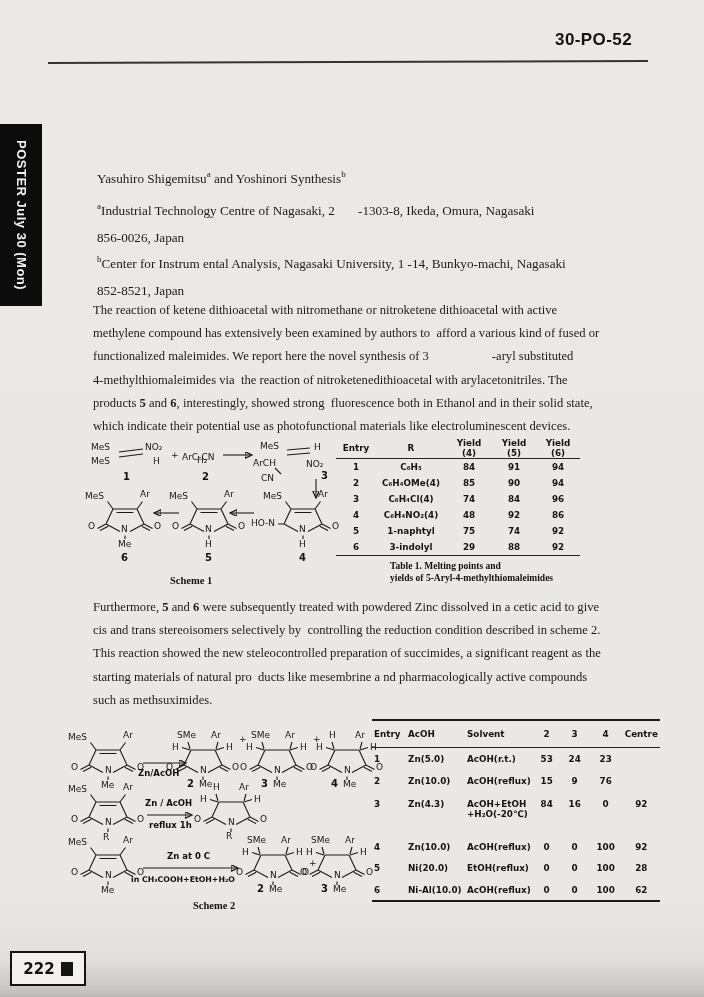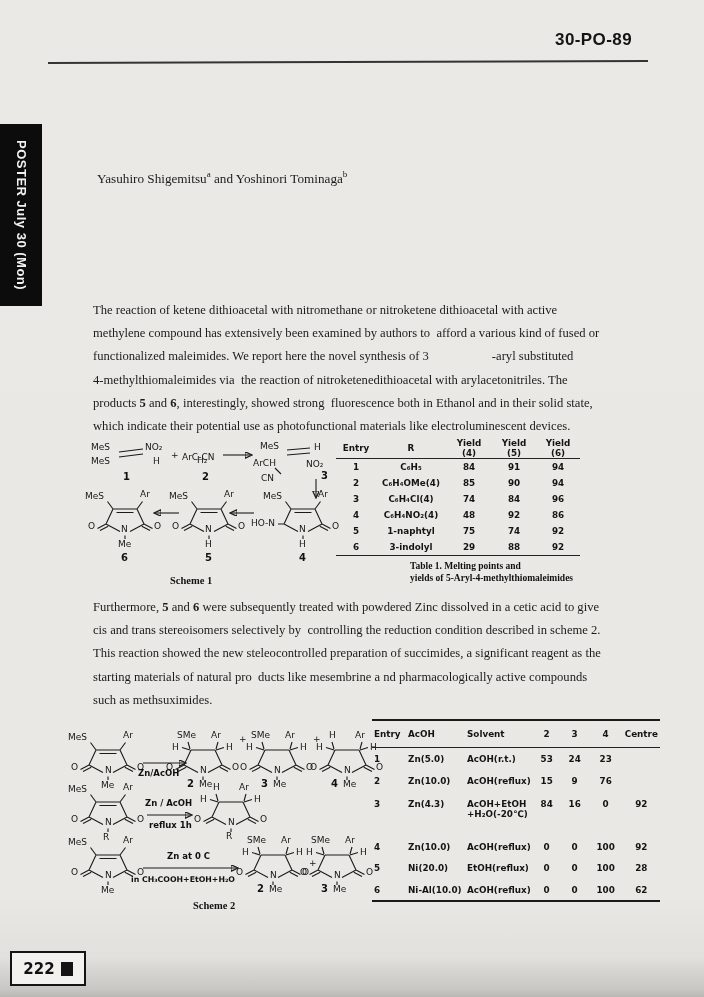--- a/index.html
+++ b/index.html
@@ -33,41 +33,45 @@
   .t1 { position:absolute; left:336px; top:438px; font:bold 8.8px "DejaVu Sans",sans-serif; color:#141414;
     border-bottom:1.5px solid #222; }
   .t1 th { border-bottom:1.4px solid #222; height:18px; padding:0 3px; text-align:center; }
   .t1 td { height:16px; text-align:center; padding:0 3px; }
   .t2 { position:absolute; left:372px; top:719px; font:bold 8.8px "DejaVu Sans",sans-serif; color:#141414;
     border-top:2.5px solid #1a1a1a; border-bottom:2px solid #1a1a1a; }
   .t2 th { border-bottom:1.6px solid #222; height:26px; padding:0 2px; text-align:left; vertical-align:middle; }
   .t2 td { padding:6px 2px 0 2px; vertical-align:top; white-space:pre-line; }
   .t2 th.c, .t2 td.c { text-align:center; }
   .tcap { position:absolute; left:390px; top:561px; font:bold 9.5px "Liberation Serif",serif;
-    line-height:11.5px; white-space:pre-wrap; color:#111;margin-left:20px; }
+    line-height:11.5px; white-space:pre-wrap; color:#111; }
   .pagebox { position:absolute; left:10px; top:951px; width:72px; height:31px; border:2.5px solid #141414;
     background:#f2f1ee; display:flex; align-items:center; justify-content:center; gap:6px;
     font:bold 15px "DejaVu Sans",sans-serif; color:#111; }
   .pagemark { width:12px; height:14px; background:#141414; display:inline-block; }
 </style>
 </head>
 <body>
 
 <div class="page">
 
-  <div class="code">30-PO-89</div>
+  <div class="code">30-PO-52</div>
   <div class="rule"></div>
 
   <div class="tab">
     <span>POSTER July 30 (Mon)</span>
   </div>
 
 
-  <div class="authors"><span>Yasuhiro Shigemitsu</span><span class="sup">a</span><span> and </span><span>Yoshinori Tominaga</span><span class="sup">b</span></div>
-
+  <div class="authors"><span>Yasuhiro Shigemitsu</span><span class="sup">a</span><span> and </span><span>Yoshinori Synthesis</span><span class="sup">b</span></div>
+
+  <div class="affil" style="top:193px"><span class="sup">a</span><span>Industrial Technology Centre of Nagasaki, 2       -1303-8, Ikeda, Omura, Nagasaki
+856-0026, Japan</span></div>
+  <div class="affil" style="top:246px"><span class="sup">b</span><span>Center for Instrum ental Analysis, Nagasaki University, 1 -14, Bunkyo-machi, Nagasaki
+852-8521, Japan</span></div>
 
   <div class="para" style="top:299px"><span>The reaction of ketene dithioacetal with nitromethane or nitroketene dithioacetal with active
 methylene compound has extensively been examined by authors to  afford a various kind of fused or
 functionalized maleimides. We report here the novel synthesis of 3                    -aryl substituted
 4-methylthiomaleimides via  the reaction of nitroketenedithioacetal with arylacetonitriles. The
 products </span><span class="b">5</span><span> and </span><span class="b">6</span><span>, interestingly, showed strong  fluorescence both in Ethanol and in their solid state,
 which indicate their potential use as photofunctional materials like electroluminescent devices.</span></div>
 
   <div class="scheme" style="left:85px;top:441px;width:265px;height:152px">
     <svg class="underlay" width="265" height="152">

